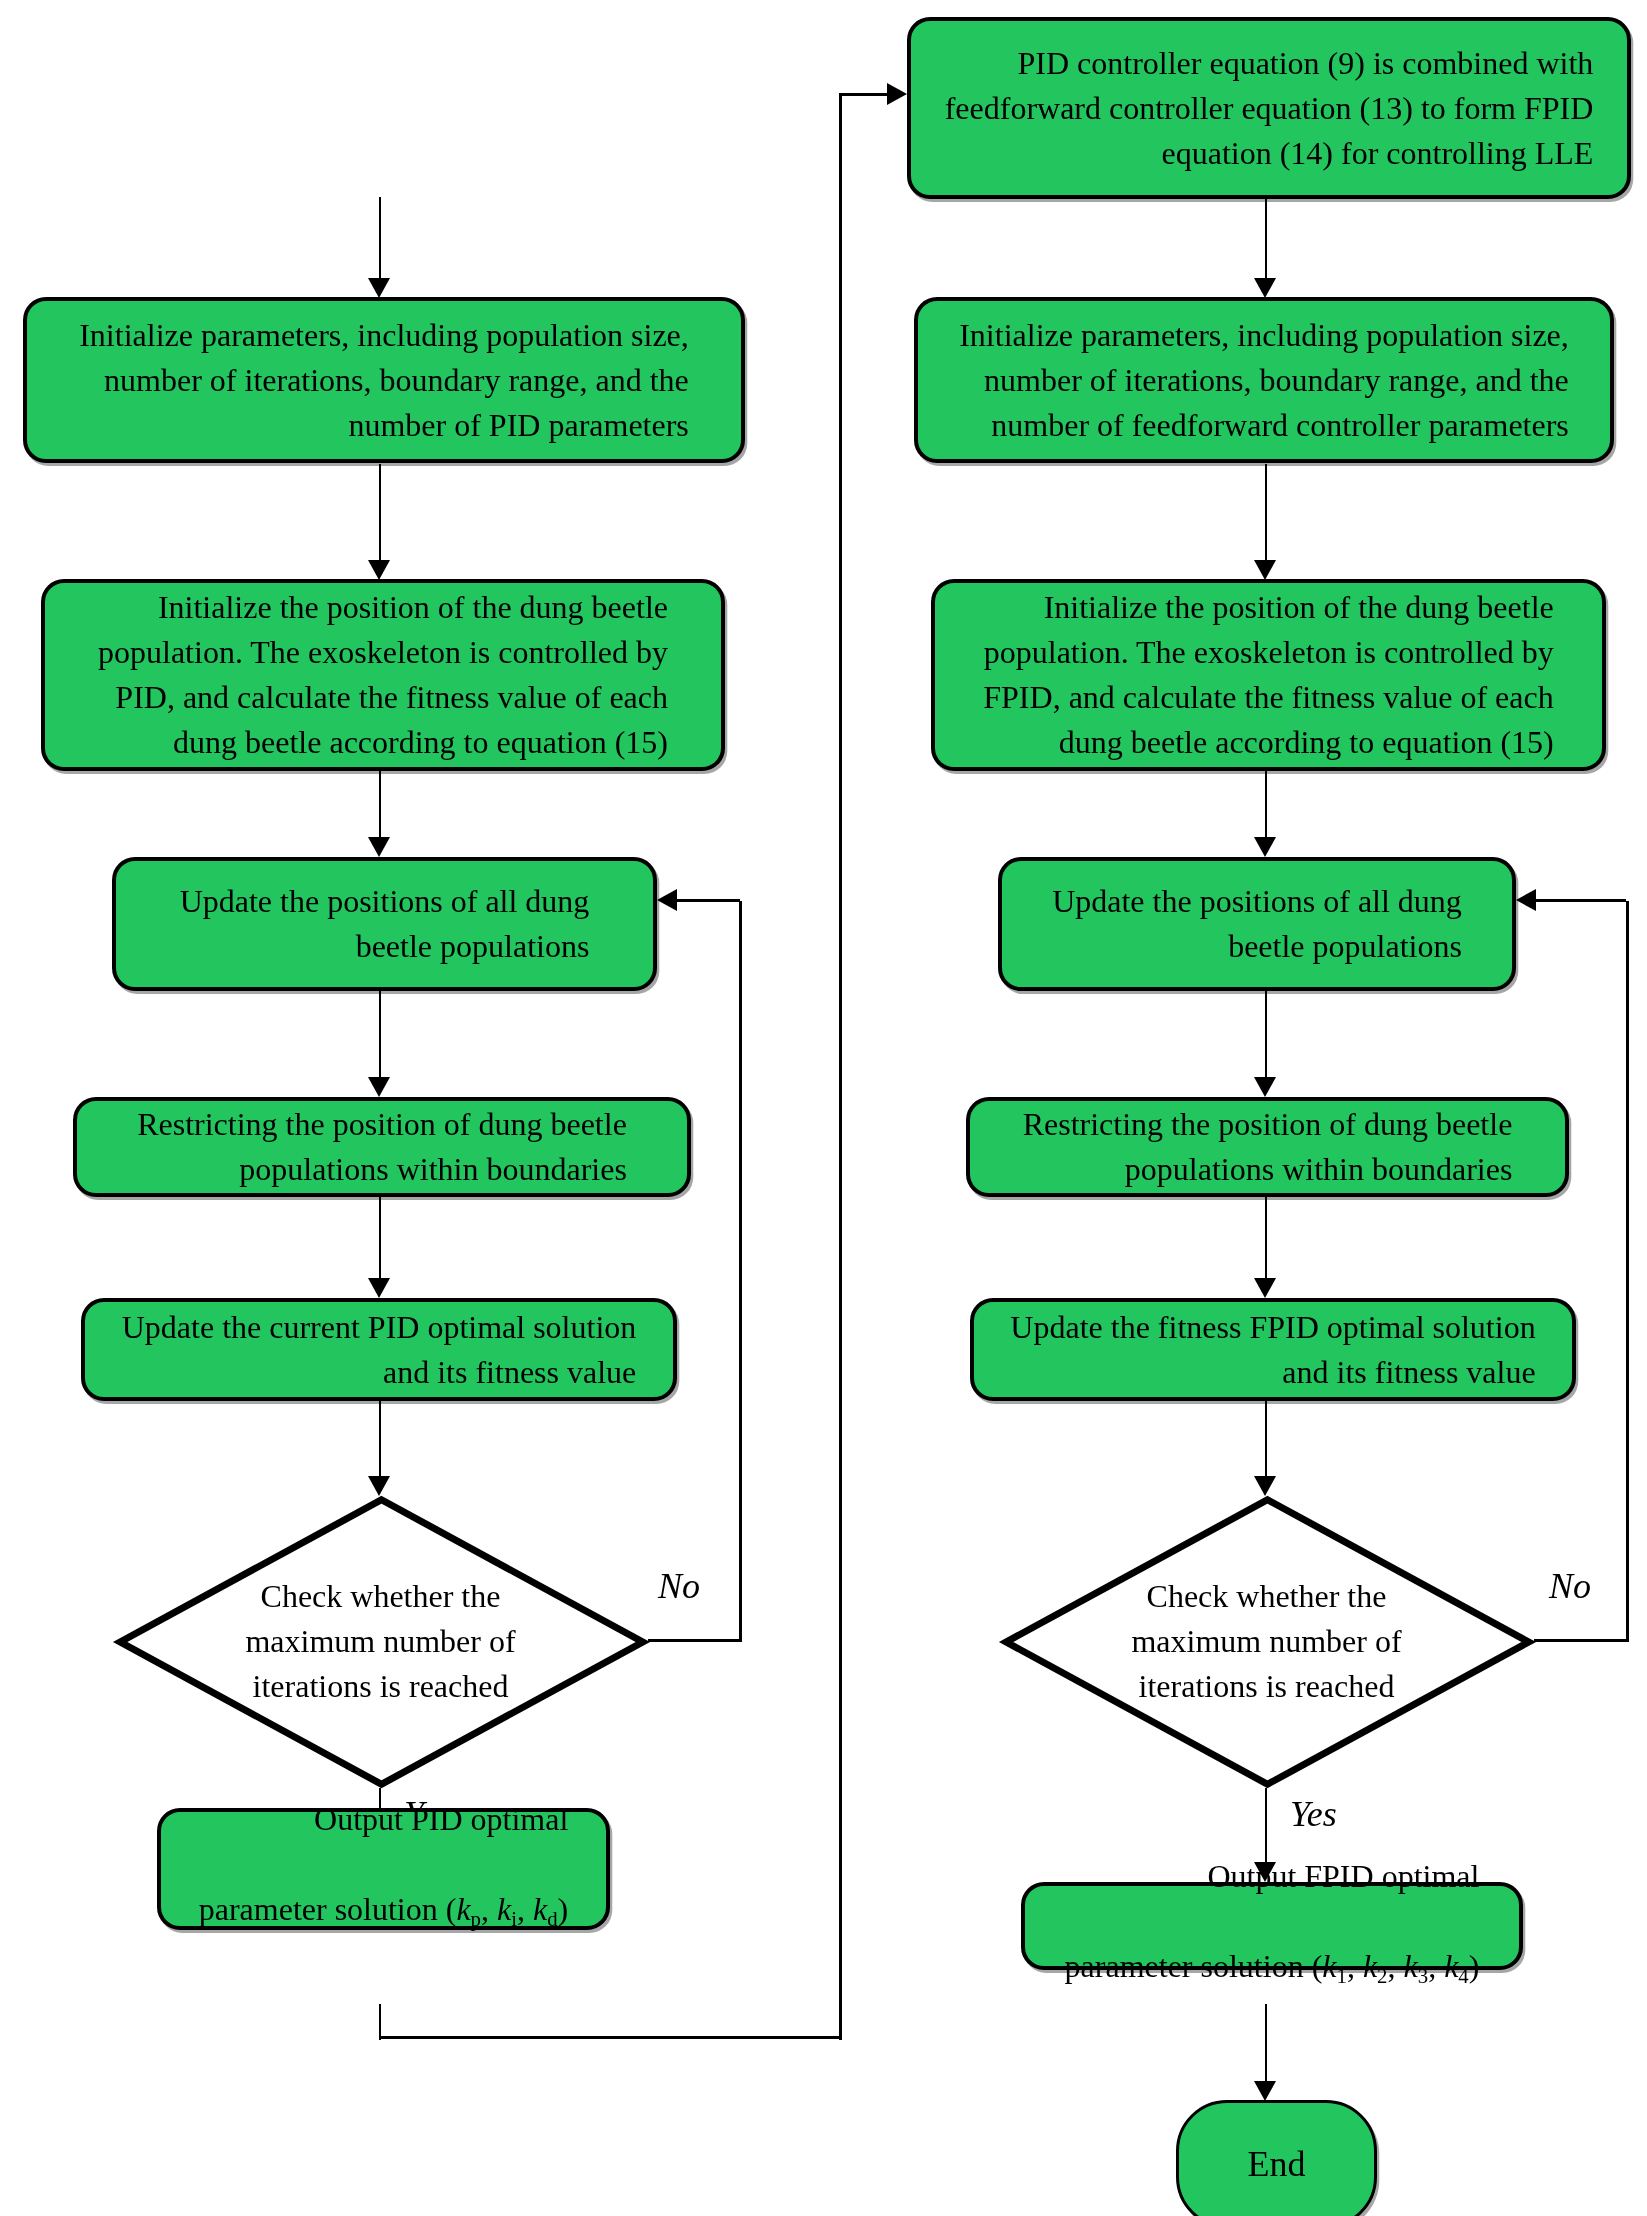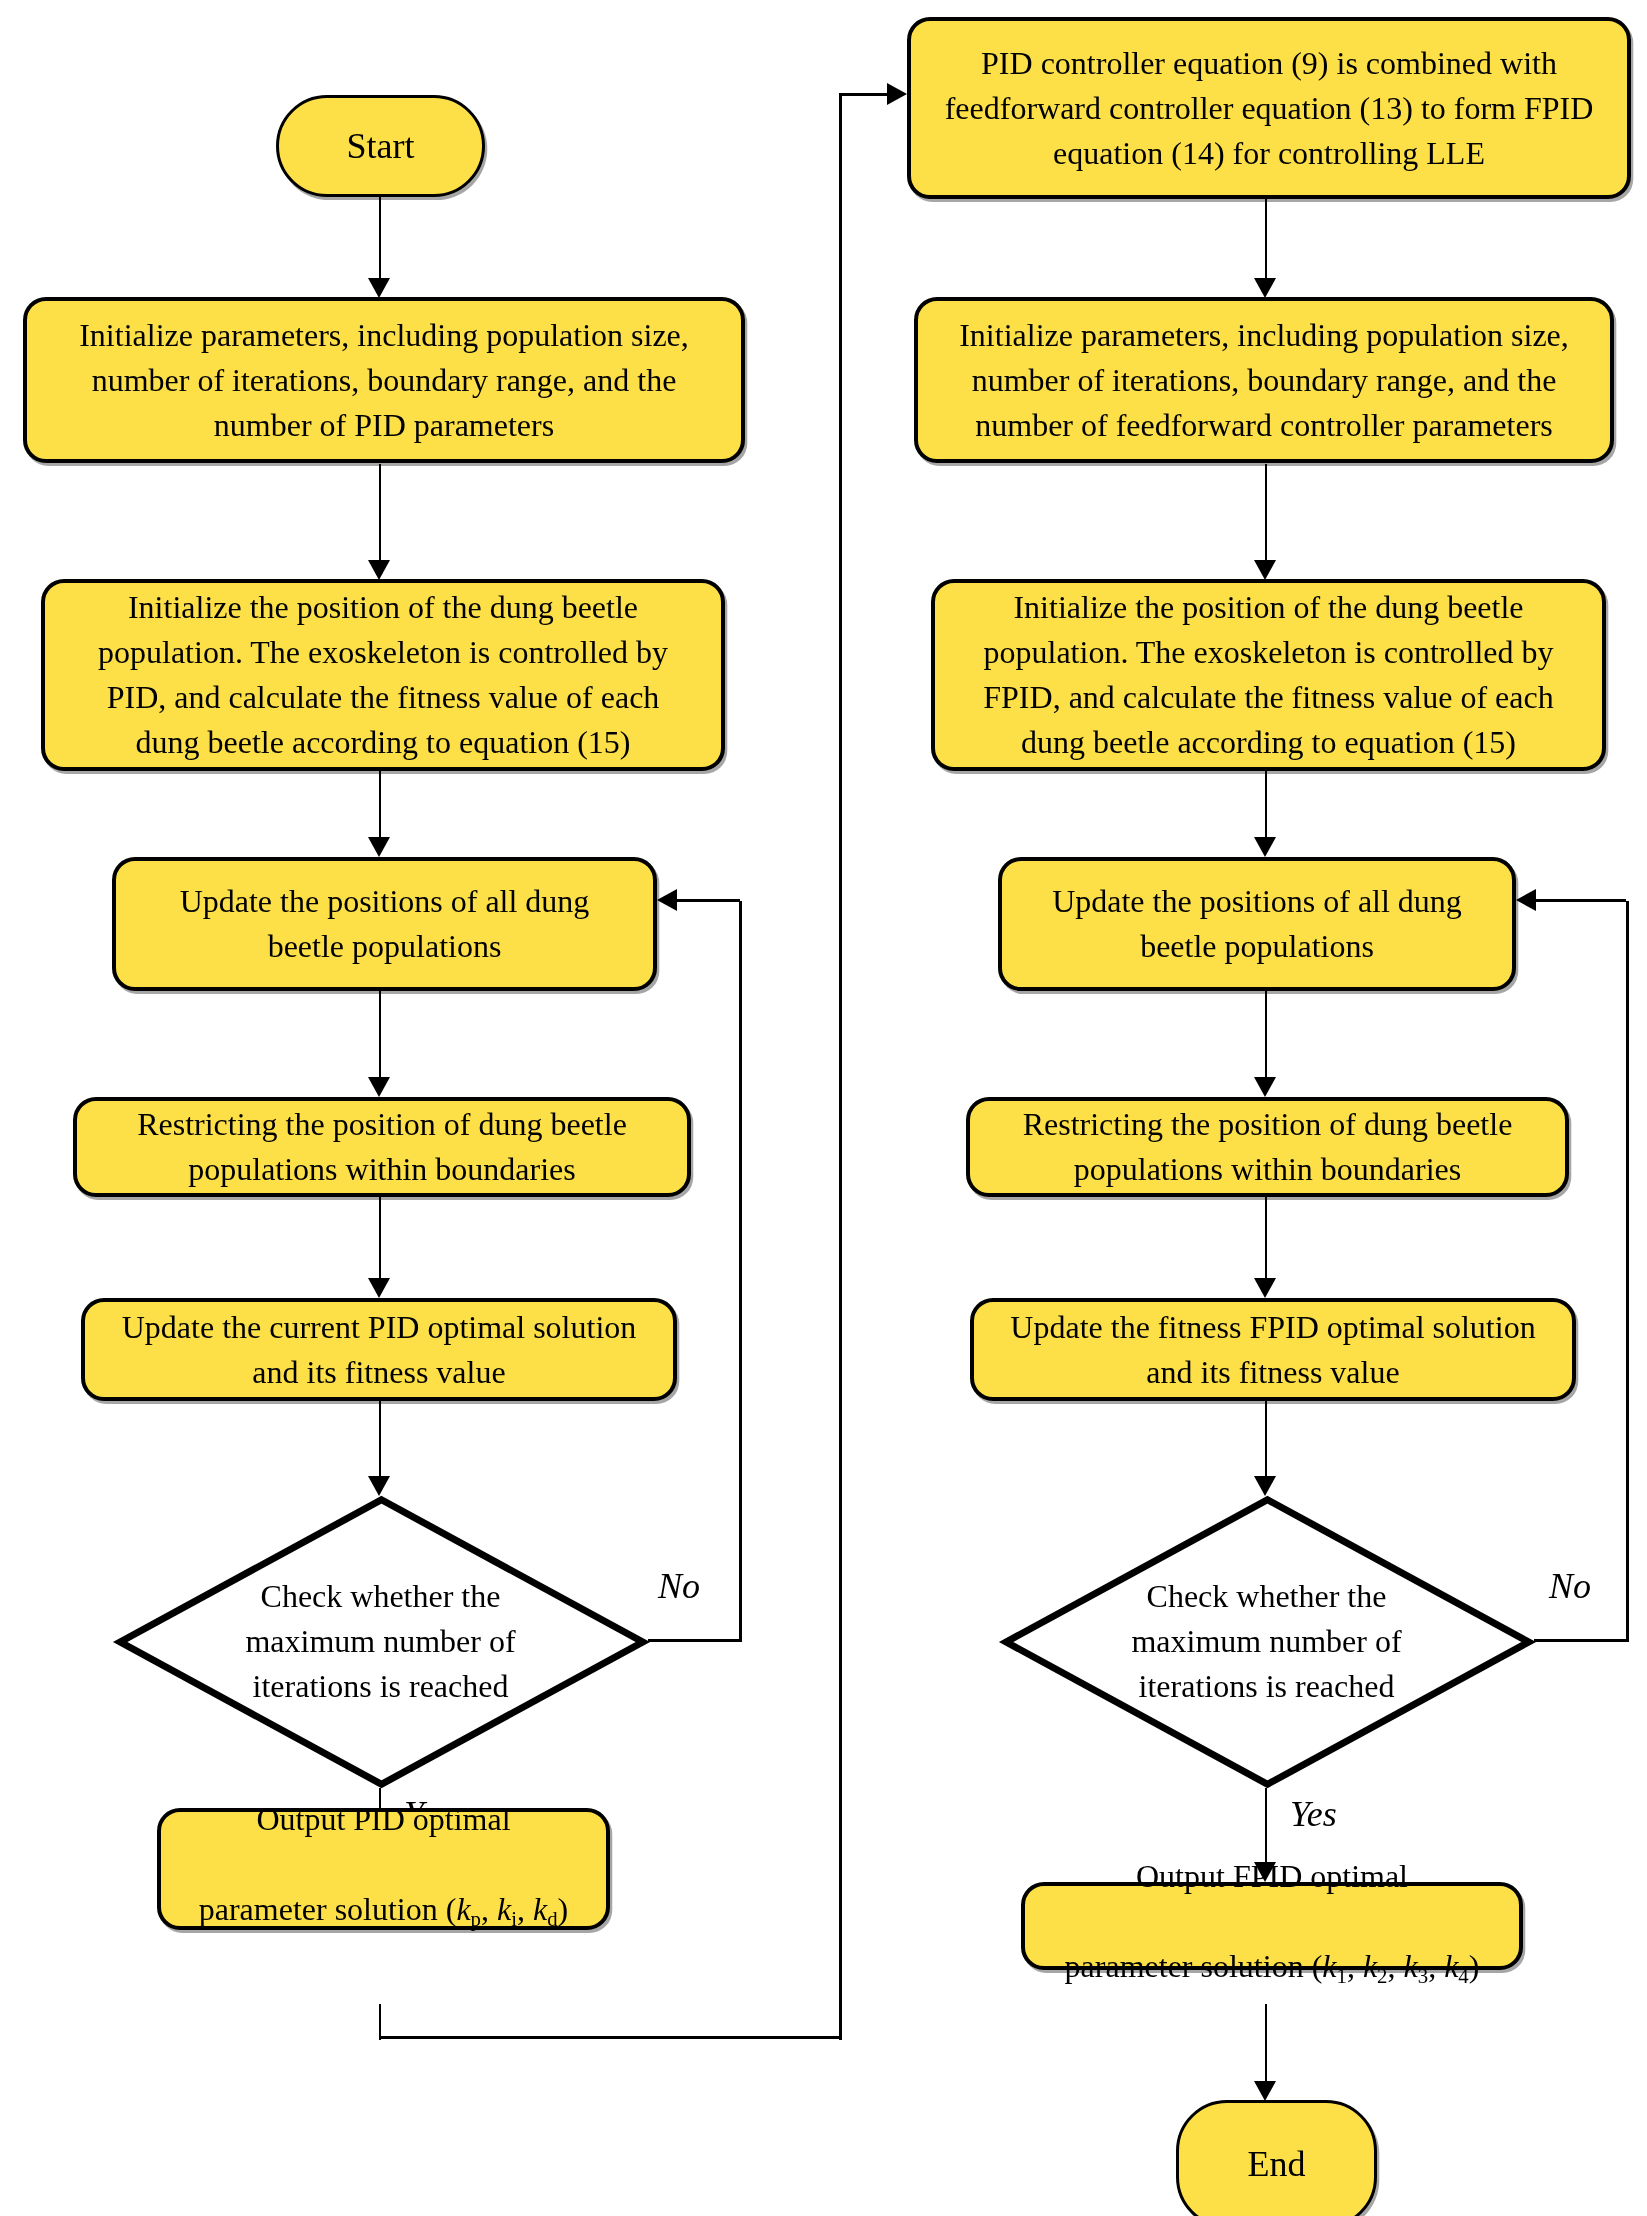--- a/index.html
+++ b/index.html
@@ -1,20 +1,20 @@
 <!DOCTYPE html>
 <html style="font-size:12.4px"><head>
 <meta charset="utf-8">
 <style>
   html,body{margin:0;padding:0;background:#ffffff;}
   #canvas{position:relative;width:1647px;height:2216px;background:#ffffff;
           font-family:"Liberation Serif", serif;color:#000;}
-  .box{position:absolute;box-sizing:border-box;background:#fde047;border:4.6px solid #000;
+  .box{position:absolute;box-sizing:border-box;background:#22c55e;border:4.6px solid #000;
        border-radius:23px;display:flex;align-items:center;justify-content:center;
-       text-align:center;box-shadow:2.3px 3.1px 0 rgba(0,0,0,.35);}
+       text-align:right;box-shadow:2.3px 3.1px 0 rgba(0,0,0,.35);}
   .terminal{border-radius:51px;border-width:3.9px;}
   .txt{white-space:pre-line;font-size:32px;line-height:45px;}
   .terminal .txt{font-size:36px;}
   .dtext{position:absolute;text-align:center;white-space:pre-line;
          font-size:32px;line-height:45px;}
   .edge-label{position:absolute;font-size:36px;line-height:36px;font-style:italic;}
   .vline,.hline,.varrow,.harrow{position:absolute;background:#000;}
   .varrow{width:2.3px;}
   .varrow::after{content:"";position:absolute;bottom:-19.3px;left:-10.8px;width:0;height:0;
                  border-left:11.6px solid transparent;border-right:11.6px solid transparent;
@@ -59,23 +59,20 @@
 
   <div class="hline" style="left:1534px;top:1639px;width:95px;height:3.1px"></div>
   <div class="vline" style="left:1626px;top:901px;width:3.1px;height:741px"></div>
   <div class="harrow pt-left" style="left:1536px;top:899px;width:90px"></div>
 
   <div class="vline" style="left:379px;top:2004px;width:2.3px;height:36px"></div>
   <div class="hline" style="left:379px;top:2036px;width:463px;height:3.1px"></div>
   <div class="vline" style="left:839px;top:93px;width:3.1px;height:1947px"></div>
   <div class="harrow pt-right" style="left:839px;top:93px;width:48px"></div>
 
-  <div class="box terminal" style="left:276px;top:95px;width:209px;height:102px">
-    <div class="txt">Start</div>
-  </div>
 
   <div class="box" style="left:23px;top:297px;width:722px;height:166px">
     <div class="txt">Initialize parameters, including population size,
 number of iterations, boundary range, and the
 number of PID parameters</div>
   </div>
 
   <div class="box" style="left:41px;top:579px;width:684px;height:192px">
     <div class="txt">Initialize the position of the dung beetle
 population. The exoskeleton is controlled by

